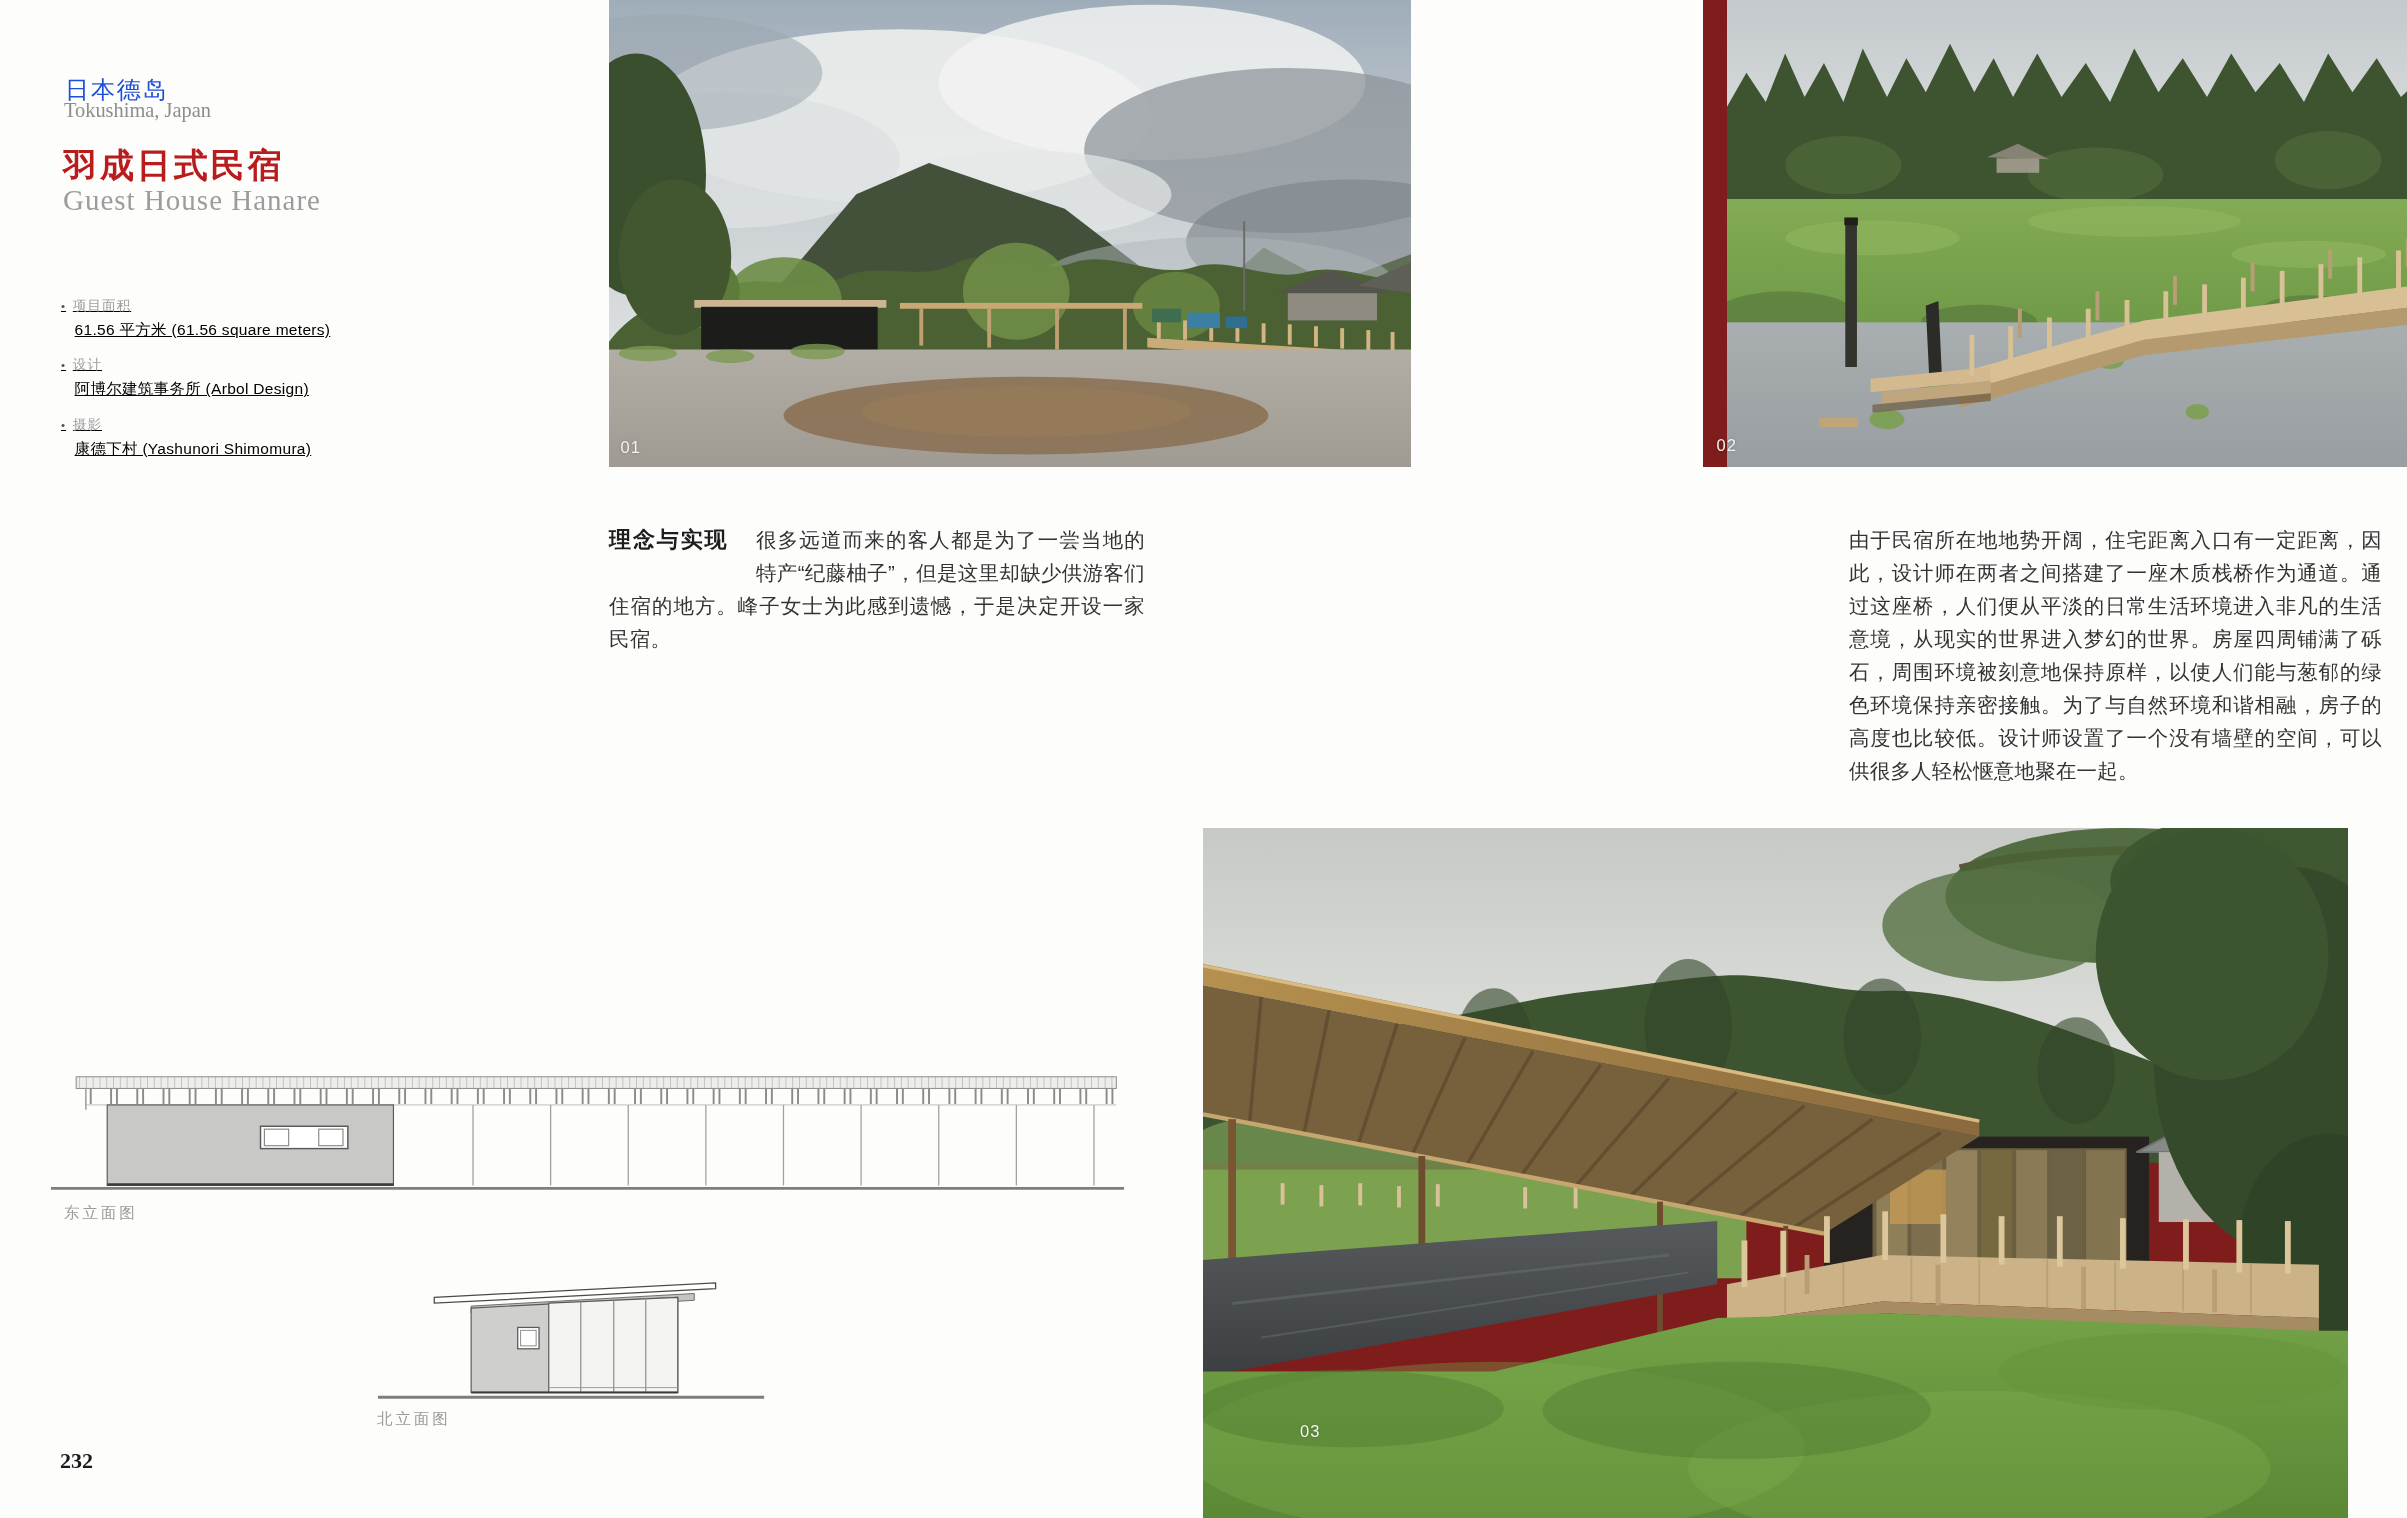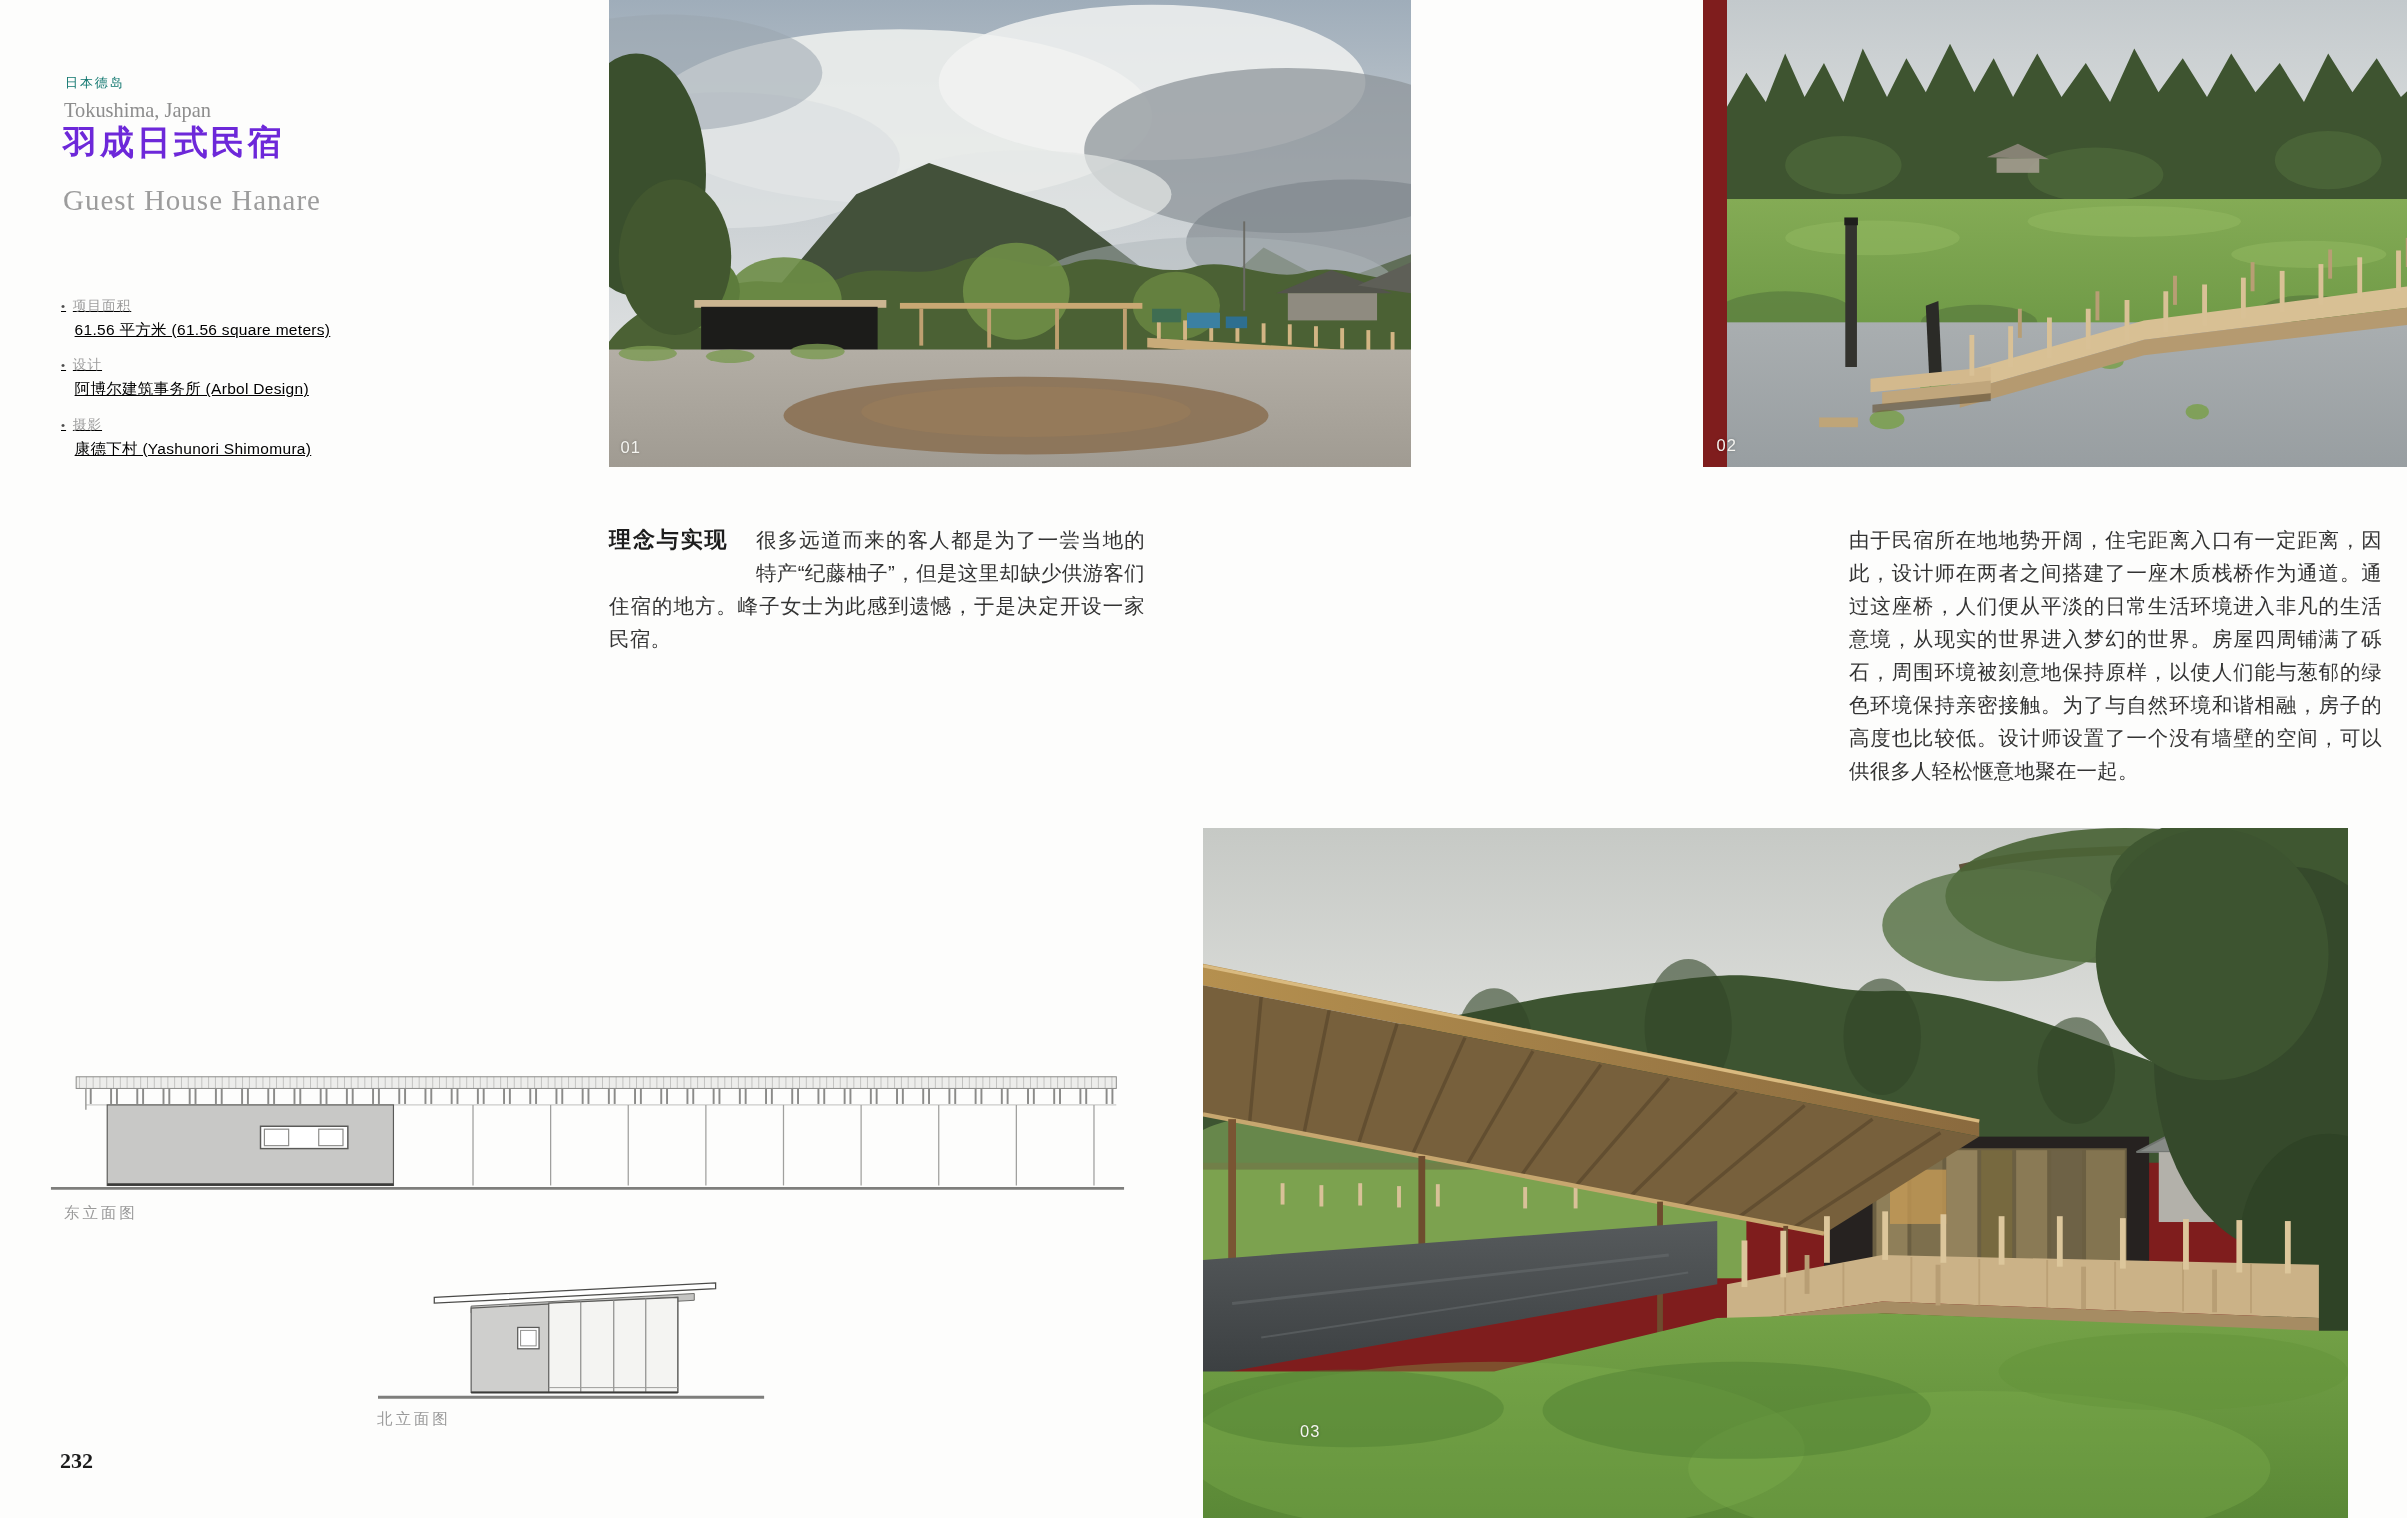--- a/index.html
+++ b/index.html
@@ -3,23 +3,23 @@
 <meta charset="utf-8">
 <style>
   html,body{margin:0;padding:0;background:#e9e9e9;}
   .page{
     position:relative;width:2407px;height:1519px;background:#fdfdfc;
     font-family:"Liberation Sans","DejaVu Sans",sans-serif;overflow:hidden;
   }
   .serif{font-family:"Liberation Serif","DejaVu Serif",serif;}
 
   
-  .loc-zh{position:absolute;left:65px;top:74px;font-size:13px;color:#0f766e;letter-spacing:1.9px;}
+  .loc-zh{position:absolute;left:65px;top:74px;font-size:24px;color:#1d4ed8;letter-spacing:1.9px;}
   .loc-en{position:absolute;left:64px;top:99px;font-size:20.4px;color:#8d8d8d;}
-  .title-zh{position:absolute;left:63px;top:120px;font-size:34px;font-weight:bold;color:#6d28d9;letter-spacing:2.9px;}
+  .title-zh{position:absolute;left:63px;top:143px;font-size:34px;font-weight:bold;color:#b91c1c;letter-spacing:2.9px;}
   .title-en{position:absolute;left:63px;top:184px;font-size:29px;color:#9c9c9c;letter-spacing:1px;}
 
   
   .info{position:absolute;left:61px;top:297px;width:320px;}
   .info-item{margin-bottom:15.5px;text-decoration:underline;}
   .info-label-row{font-size:13.6px;color:#9d9d9d;letter-spacing:1px;}
   .info-bullet{color:#4c4c4c;margin-right:6.8px;font-size:11.6px;}
   .info-value{font-size:15.5px;color:#000000;margin:4.9px 0 0 13.6px;letter-spacing:0.3px;}
 
   

